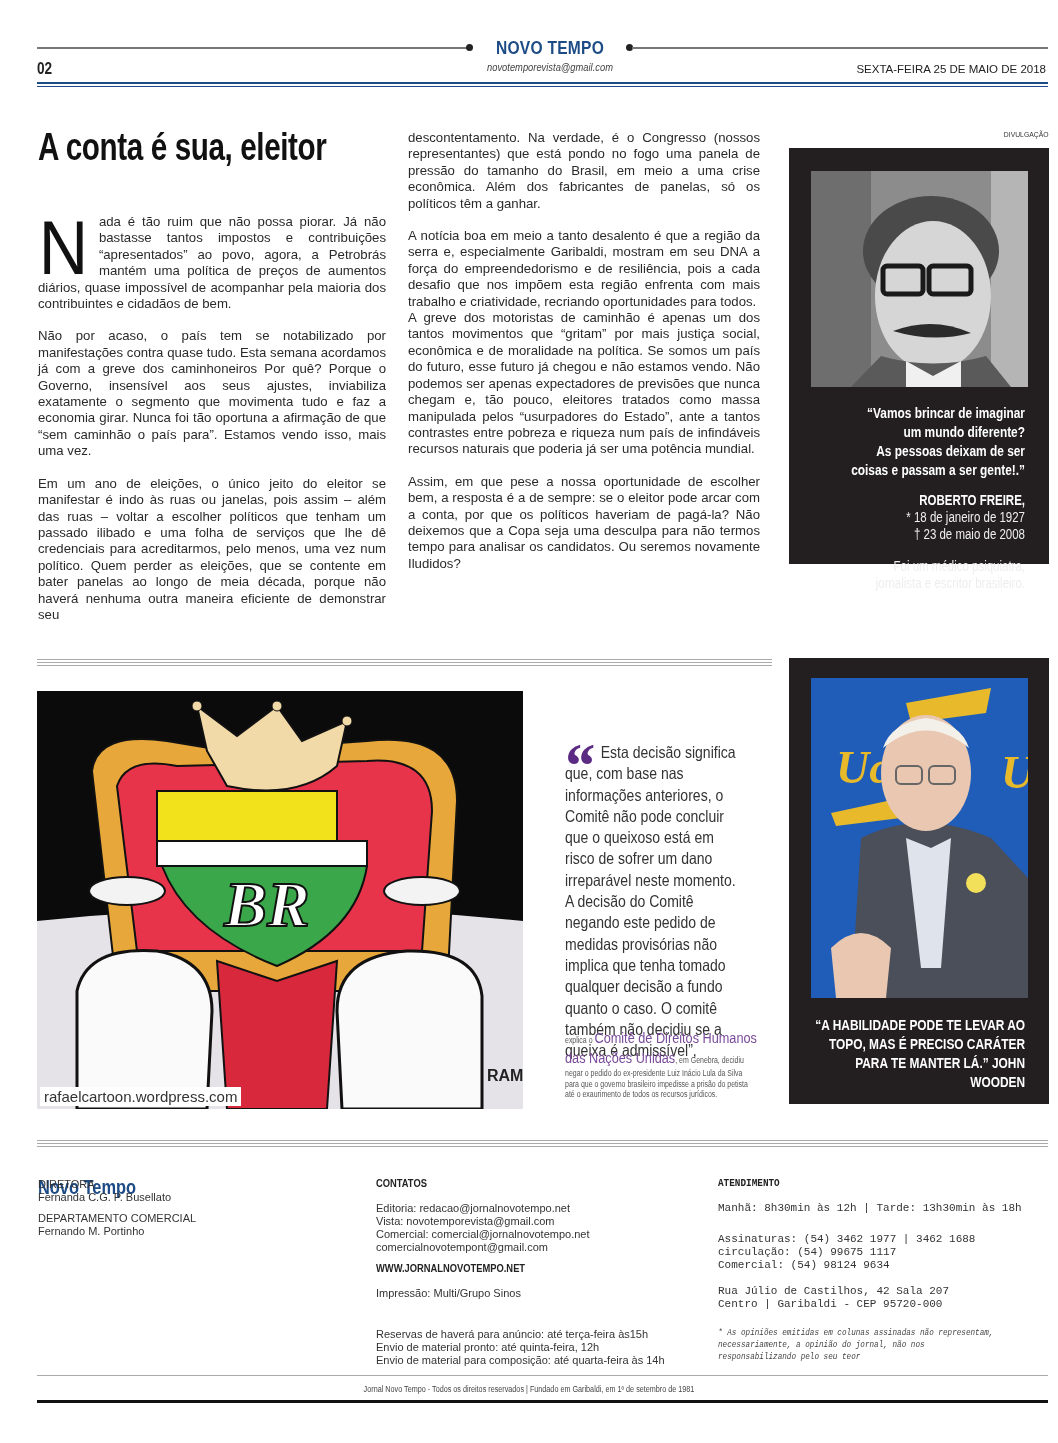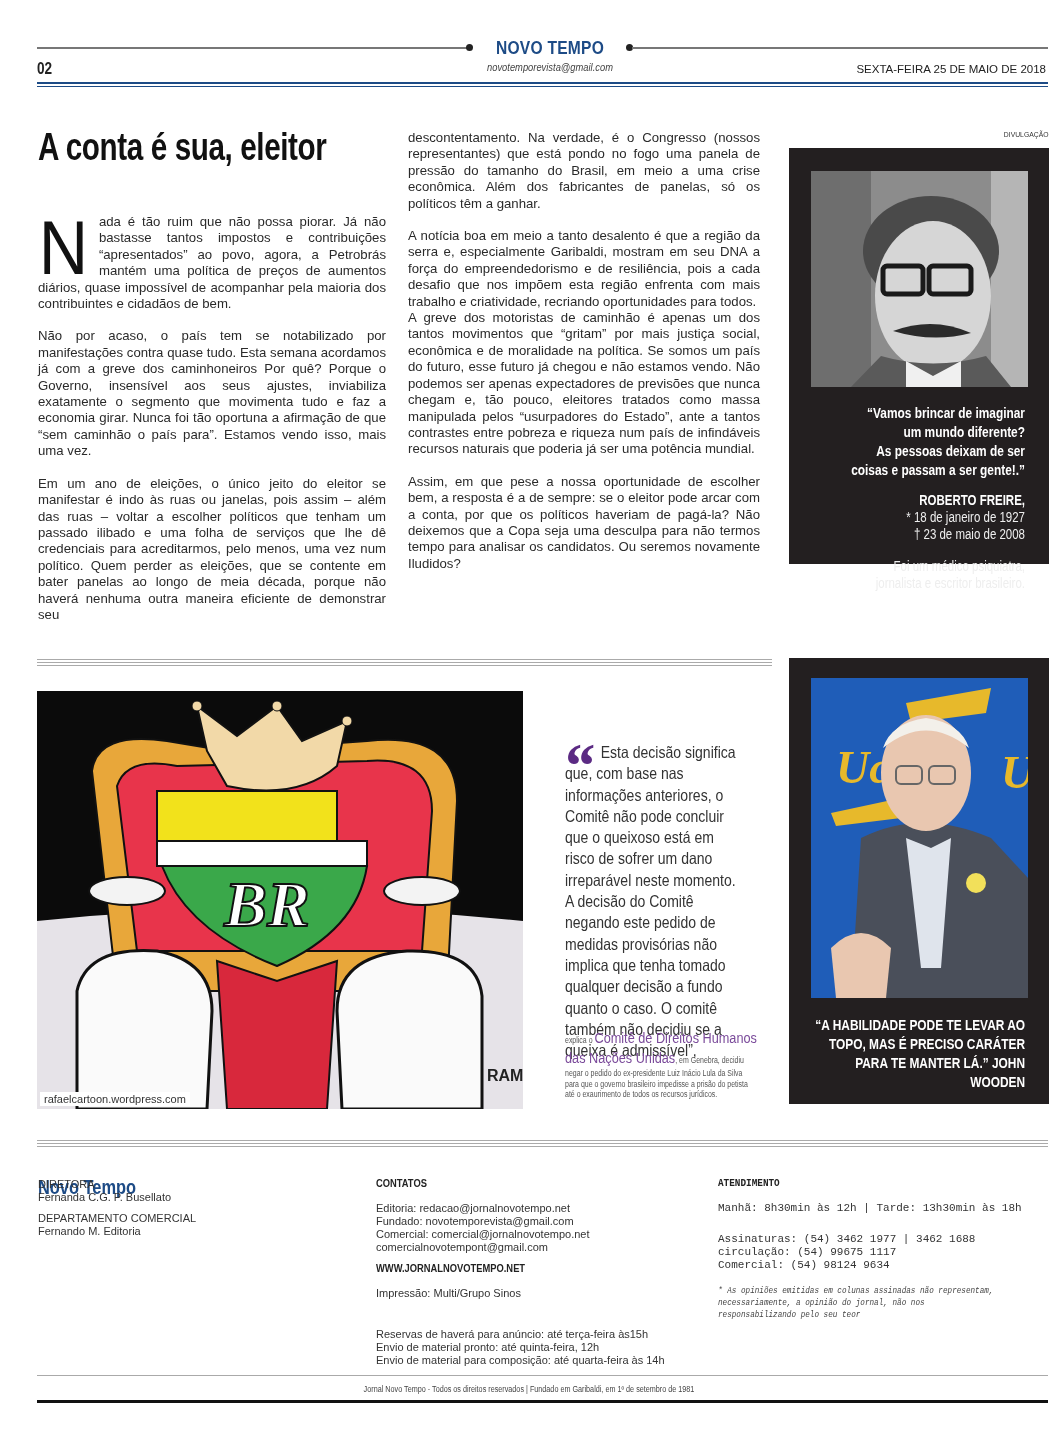--- a/index.html
+++ b/index.html
@@ -37,21 +37,21 @@
     font-weight: bold; font-size: 14.5px; line-height: 19px; transform: scaleX(0.82); transform-origin: right; }
   .freire-name { position: absolute; top: 344px; right: 24px; width: 220px; text-align: right; color: #fff; font-weight: bold; font-size: 14px; transform: scaleX(0.82); transform-origin: right; }
   .freire-dates { position: absolute; top: 361px; right: 24px; width: 220px; text-align: right; color: #eee; font-size: 14px; line-height: 17px; transform: scaleX(0.82); transform-origin: right; }
   .freire-bio { position: absolute; top: 410px; right: 24px; width: 230px; text-align: right; color: #eee; font-size: 14px; line-height: 17px; transform: scaleX(0.82); transform-origin: right; }
 
   
   .mid-rule { position: absolute; left: 37px; width: 735px; height: 1px; background: #aaa; }
 
   
   .cartoon { position: absolute; top: 691px; left: 37px; width: 486px; height: 418px; background: #0b0b0b; overflow: hidden; }
-  .cartoon-credit { position: absolute; left: 3px; bottom: 3px; background: #fff; padding: 1px 4px; font-size: 11px; color: #333; }
+  .cartoon-credit { position: absolute; left: 3px; bottom: 3px; background: #fff; padding: 1px 4px; font-size: 15px; color: #333; }
 
   
   .pq-mark { position: absolute; top: 736px; left: 562px; font-family: "Liberation Serif", serif; font-style: italic; font-weight: bold;
     font-size: 64px; color: #5b2a83; line-height: 60px; }
   .pq-text { position: absolute; top: 742px; left: 565px; width: 205px; font-size: 16.5px; line-height: 21.3px; color: #333;
     transform: scaleX(0.85); transform-origin: left; }
   .pq-attr { position: absolute; top: 1028px; left: 565px; width: 235px; font-size: 8.5px; line-height: 10.5px; color: #555;
     transform: scaleX(0.82); transform-origin: left; }
   .pq-attr .org { color: #7a4a9a; font-size: 15.5px; line-height: 20px; }
 
@@ -212,49 +212,53 @@
 <footer>
   <div class="ft-brand">Novo Tempo</div>
 
   <div class="ft-col" style="top:1178px;left:38px;width:320px;">
     <div class="blk">
       <div>DIRETORA</div>
       <div>Fernanda C.G. P. Busellato</div>
     </div>
     <div class="blk">
       <div>DEPARTAMENTO COMERCIAL</div>
-      <div>Fernando M. Editoria</div>
+      <div>Fernando M. Portinho</div>
     </div>
   </div>
 
   <div class="ft-col" style="top:1177px;left:376px;width:320px;">
     <div class="blk" style="margin-bottom:12px;"><span class="ft-head">CONTATOS</span></div>
     <div class="blk">
       <div>Editoria: redacao@jornalnovotempo.net</div>
-      <div>Fundado: novotemporevista@gmail.com</div>
+      <div>Vista: novotemporevista@gmail.com</div>
       <div>Comercial: comercial@jornalnovotempo.net</div>
       <div>comercialnovotempont@gmail.com</div>
     </div>
     <div class="blk" style="margin-bottom:12px;text-decoration:underline;"><span class="ft-head">WWW.JORNALNOVOTEMPO.NET</span></div>
     <div class="blk" style="margin-bottom:28px;">Impressão: Multi/Grupo Sinos</div>
     <div class="blk">
       <div>Reservas de haverá para anúncio: até terça-feira às15h</div>
       <div>Envio de material pronto: até quinta-feira, 12h</div>
       <div>Envio de material para composição: até quarta-feira às 14h</div>
     </div>
   </div>
 
   <div class="ft-col" style="top:1177px;left:718px;width:330px;font-family:Liberation Mono, monospace;">
     <div class="blk" style="margin-bottom:12px;"><span class="ft-head">ATENDIMENTO</span></div>
     <div class="blk" style="margin-bottom:13px;">Manhã: 8h30min às 12h | Tarde: 13h30min às 18h</div>
     <div class="blk" style="margin-bottom:13px;margin-top:18px;">
       <div>Assinaturas: (54) 3462 1977 | 3462 1688</div>
       <div>circulação: (54) 99675 1117</div>
       <div>Comercial: (54) 98124 9634</div>
     </div>
+    <div class="blk" style="margin-bottom:16px;">
+      <div>Rua Júlio de Castilhos, 42 Sala 207</div>
+      <div>Centro | Garibaldi - CEP 95720-000</div>
+    </div>
     <div class="ft-note">
       <div>* As opiniões emitidas em colunas assinadas não representam,</div>
       <div>necessariamente, a opinião do jornal, não nos responsabilizando pelo seu teor</div>
     </div>
   </div>
 
   <div class="ft-rule" style="top:1375px;"></div>
   <div class="ft-bottom">Jornal Novo Tempo - Todos os direitos reservados | Fundado em Garibaldi, em 1º de setembro de 1981</div>
   <div class="ft-thick"></div>
 </footer>

